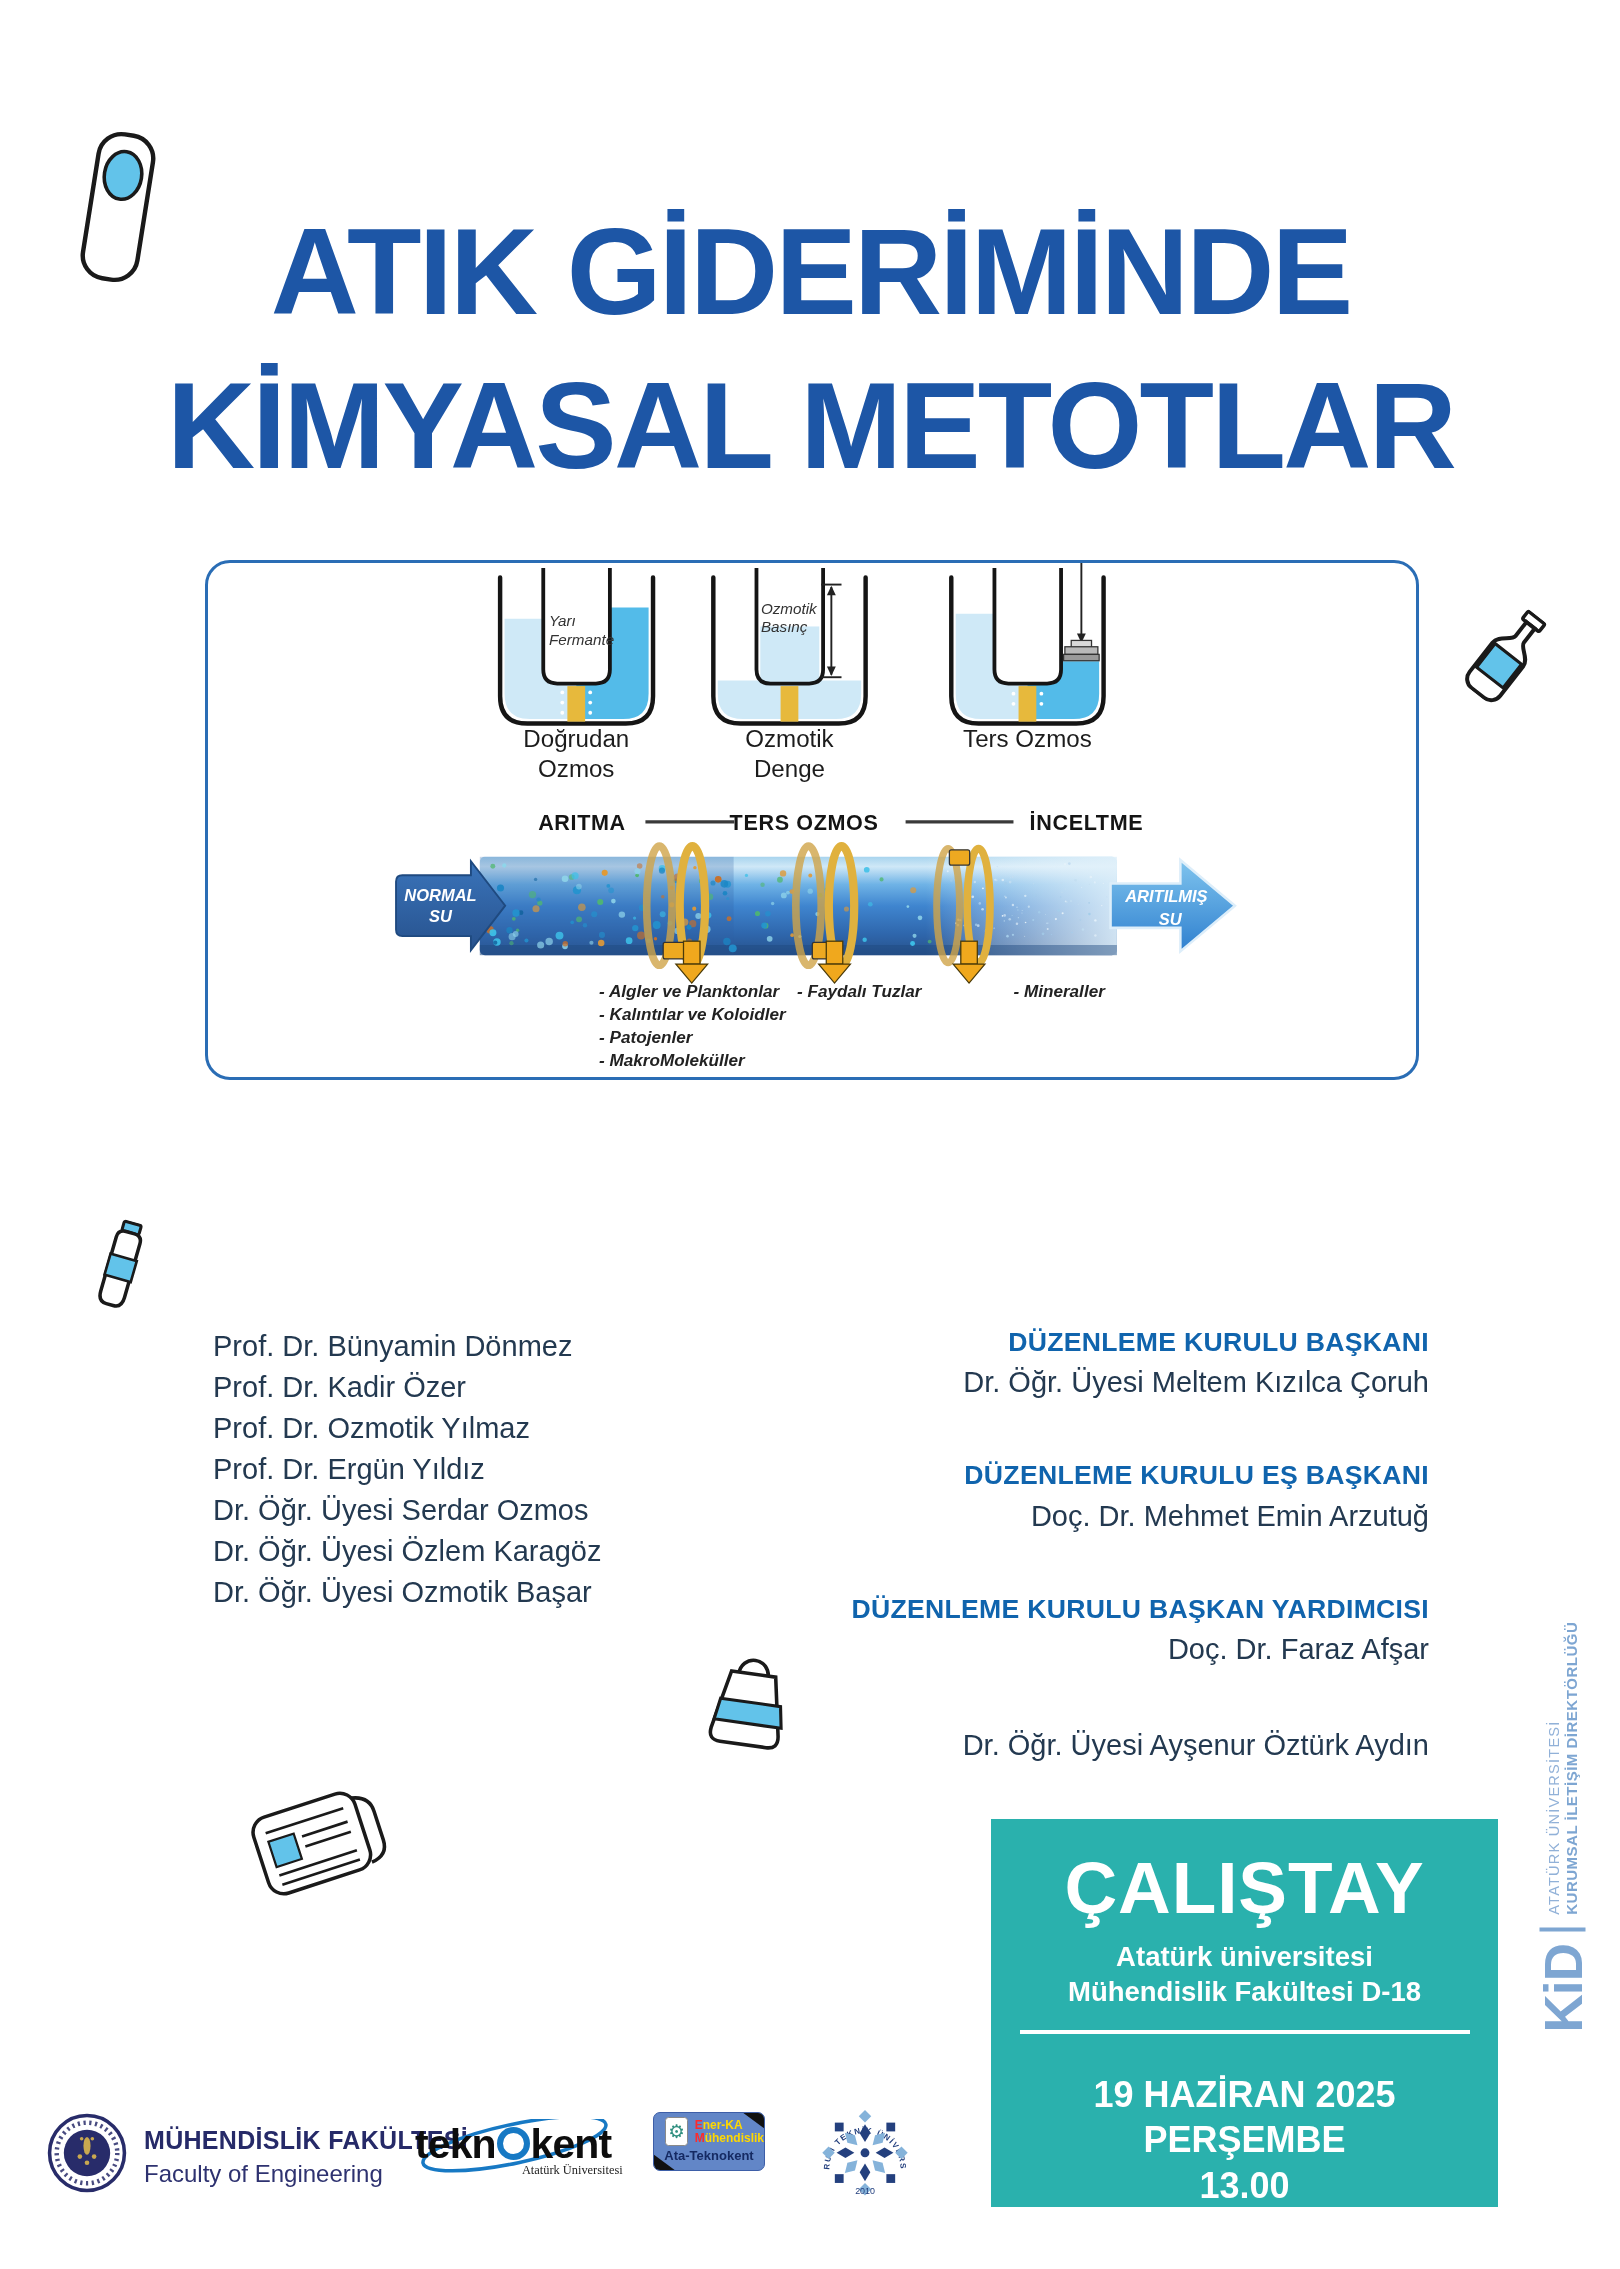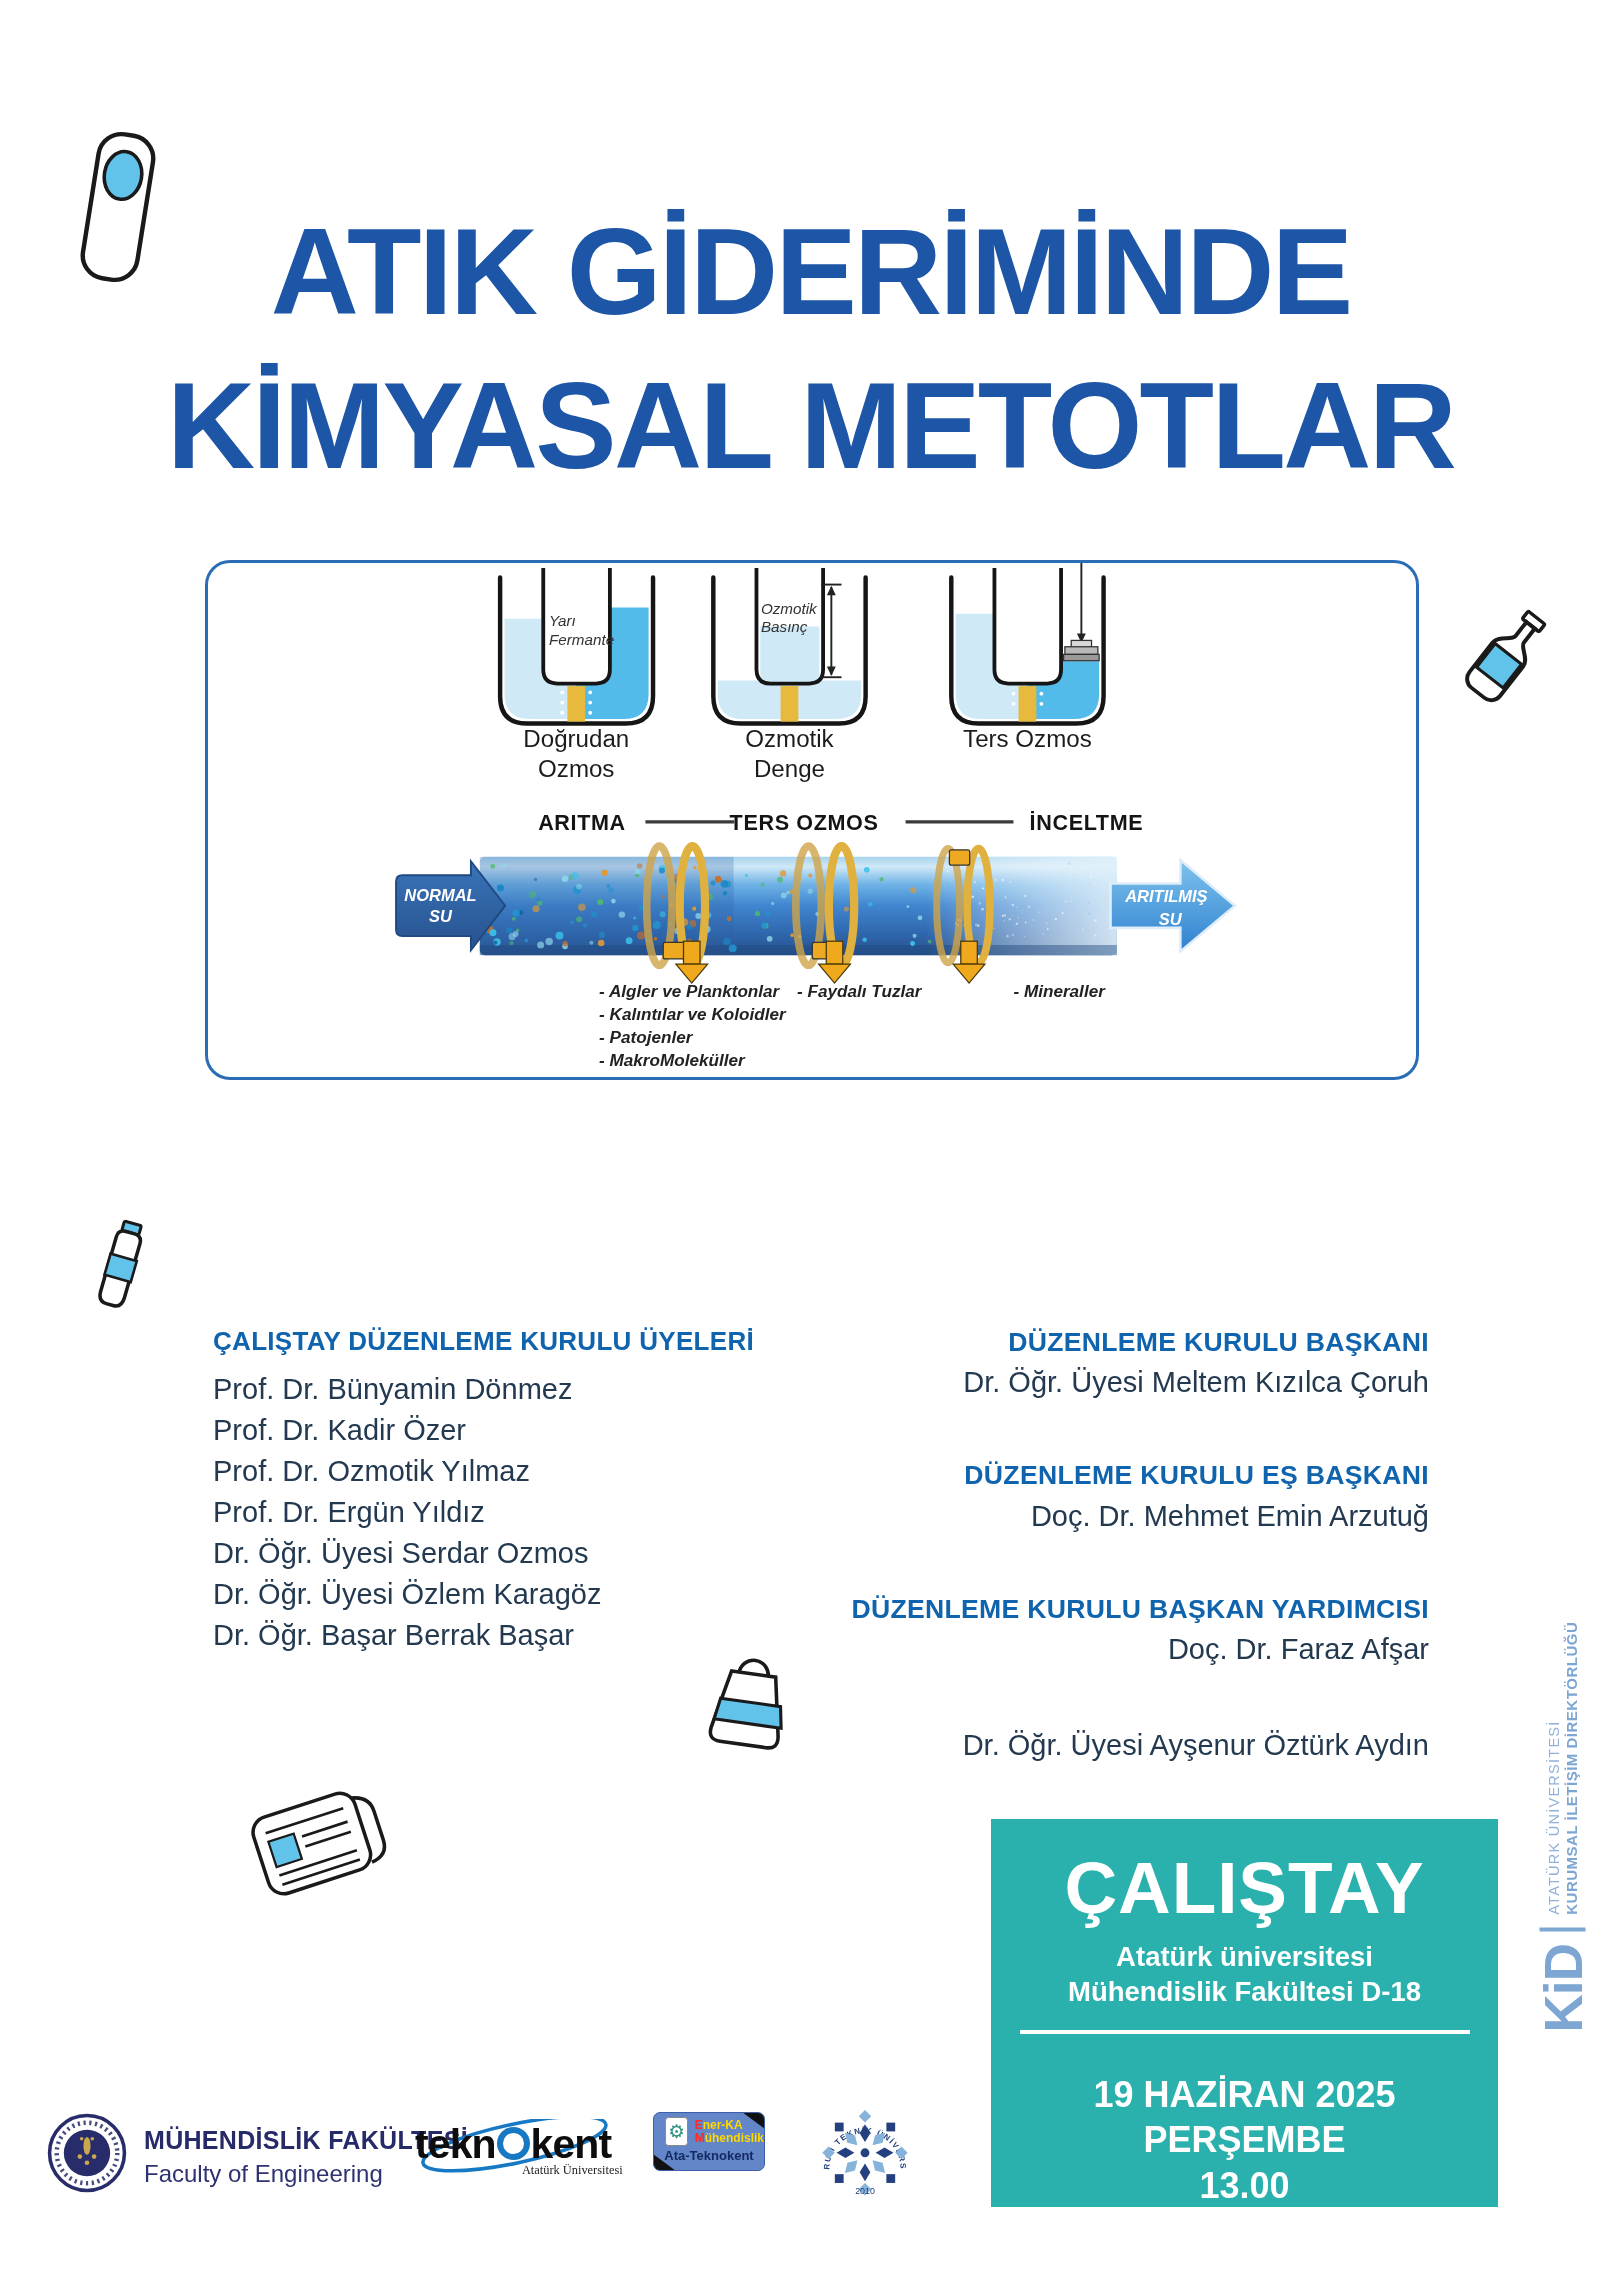--- a/index.html
+++ b/index.html
@@ -473,28 +473,27 @@
 
   <div class="deco" style="left:96px;top:1220px;transform:rotate(16deg);">
     <svg width="51" height="90" viewBox="0 0 58 102">
       <rect x="18" y="2" width="20" height="11" rx="2" fill="#62c3ea" stroke="#1a1a1a" stroke-width="3.5"></rect>
       <path d="M14,22 q0,-9 9,-9 h10 q9,0 9,9 v64 q0,12 -10,12 h-8 q-10,0 -10,-12 Z" fill="#fff" stroke="#1a1a1a" stroke-width="4"></path>
       <rect x="13" y="42" width="31" height="25" fill="#62c3ea" stroke="#1a1a1a" stroke-width="3"></rect>
     </svg>
   </div>
 
   <div class="committee-left">
-    <div class="col-header">ÇALIŞTAY DÜZENLEME KURULU ÜYELERİ</div>
     <div class="member">Prof. Dr. Bünyamin Dönmez</div>
     <div class="member">Prof. Dr. Kadir Özer</div>
     <div class="member">Prof. Dr. Ozmotik Yılmaz</div>
     <div class="member">Prof. Dr. Ergün Yıldız</div>
     <div class="member">Dr. Öğr. Üyesi Serdar Ozmos</div>
     <div class="member">Dr. Öğr. Üyesi Özlem Karagöz</div>
-    <div class="member">Dr. Öğr. Başar Berrak Başar</div>
+    <div class="member">Dr. Öğr. Üyesi Ozmotik Başar</div>
   </div>
 
   <div class="roles-right">
     <div class="role-section">
       <div class="role-title">DÜZENLEME KURULU BAŞKANI</div>
       <div class="role-name">Dr. Öğr. Üyesi Meltem Kızılca Çoruh</div>
     </div>
     <div class="role-section">
       <div class="role-title">DÜZENLEME KURULU EŞ BAŞKANI</div>
       <div class="role-name">Doç. Dr. Mehmet Emin Arzutuğ</div>

